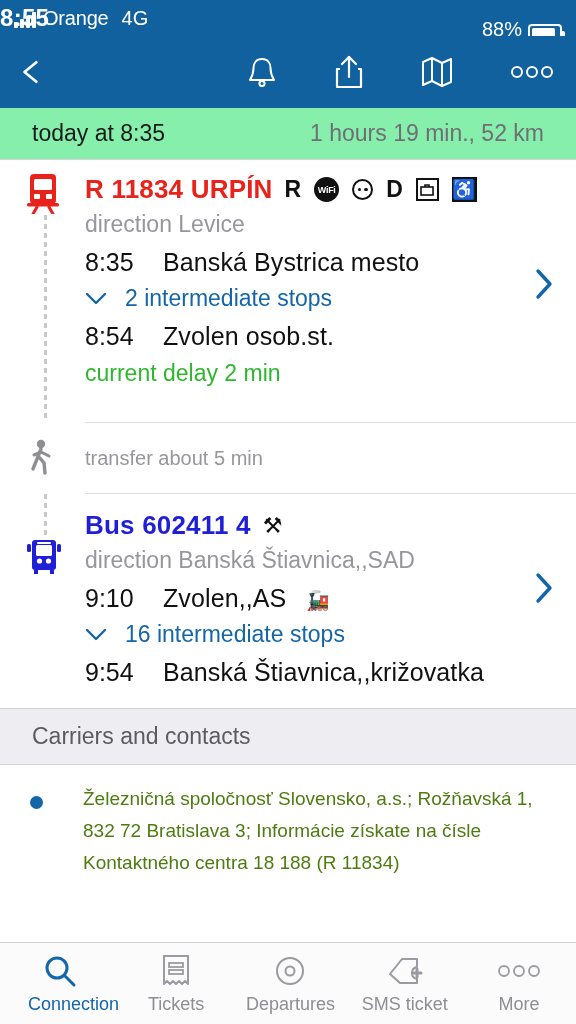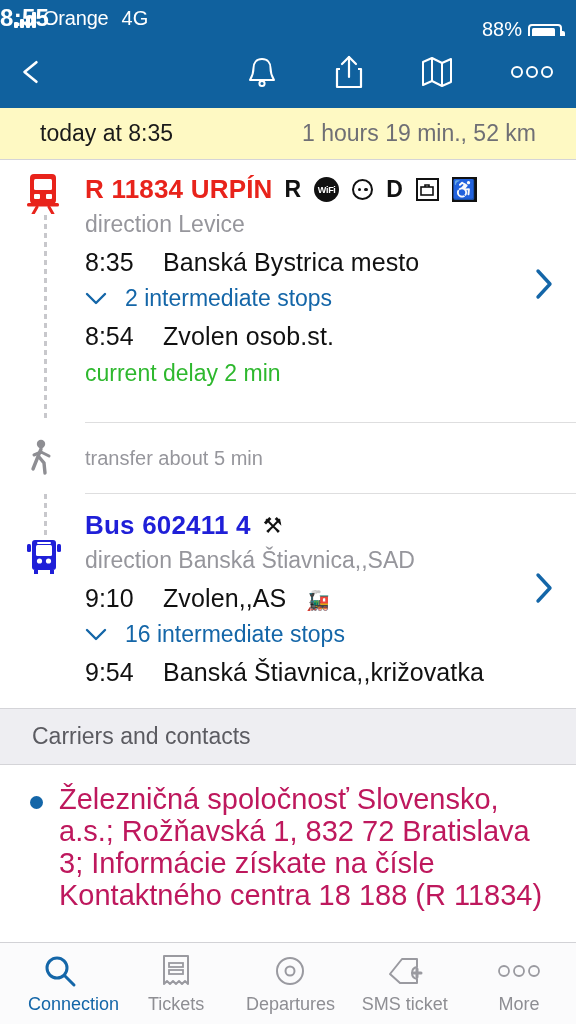--- a/index.html
+++ b/index.html
@@ -46,22 +46,22 @@
   .navbar {
     height:72px; background:#10619e; flex:0 0 72px;
     display:flex; align-items:center; padding:0 18px; position:relative;
   }
   .nav-icons { margin-left:auto; display:flex; align-items:center; gap:56px; padding-right:4px; }
   .nav-btn { display:flex; align-items:center; justify-content:center; }
   .back-chev { width:26px; height:26px; }
 
   
   .summary {
-    flex:0 0 52px; background:#fef9c3; border-bottom:1px solid #d4d4d8;
-    display:flex; align-items:center; padding:0 40px;
+    flex:0 0 52px; background:#86efac; border-bottom:1px solid #d4d4d8;
+    display:flex; align-items:center; padding:0 32px;
     font-size:23px; color:#1a1a1a;
   }
   .summary .dur { margin-left:auto; color:#6f6f75; }
 
   
   .content { flex:1 1 auto; overflow:hidden; background:#fff; position:relative; }
 
   .segment { display:flex; position:relative; }
   .gutter { width:85px; flex:0 0 85px; position:relative; }
   .gutter .dots {
@@ -116,21 +116,21 @@
   }
   .disclosure { position:absolute; right:22px; width:19px; height:32px; }
 
   
   .carriers-head {
     background:#eeeef2; border-top:1px solid #d4d4d8; border-bottom:1px solid #d4d4d8;
     padding:14px 32px; font-size:23px; color:#5b5b61;
   }
   .carriers-body { padding:18px 30px 10px 30px; display:flex; gap:16px; }
   .bullet { width:13px; height:13px; border-radius:50%; background:#1466a8; flex:0 0 13px; margin-top:13px; }
-  .carrier-text { font-size:29px; line-height:32px; color:#be185d; }
+  .carrier-text { font-size:19px; line-height:32px; color:#4d7c0f;margin-left:24px; }
 
   
   .tabbar {
     flex:0 0 82px; border-top:1px solid #d2d2d6; background:#fbfbfc;
     display:flex; align-items:center;
   }
   .tab { flex:1 1 0; display:flex; flex-direction:column; align-items:center; gap:5px; }
   .tab .tico { height:36px; display:flex; align-items:center; justify-content:center; }
   .tab .tlabel { font-size:18px; color:#8e8e93; }
   .tab.active .tlabel { color:#1466a8;margin-left:28px; }

